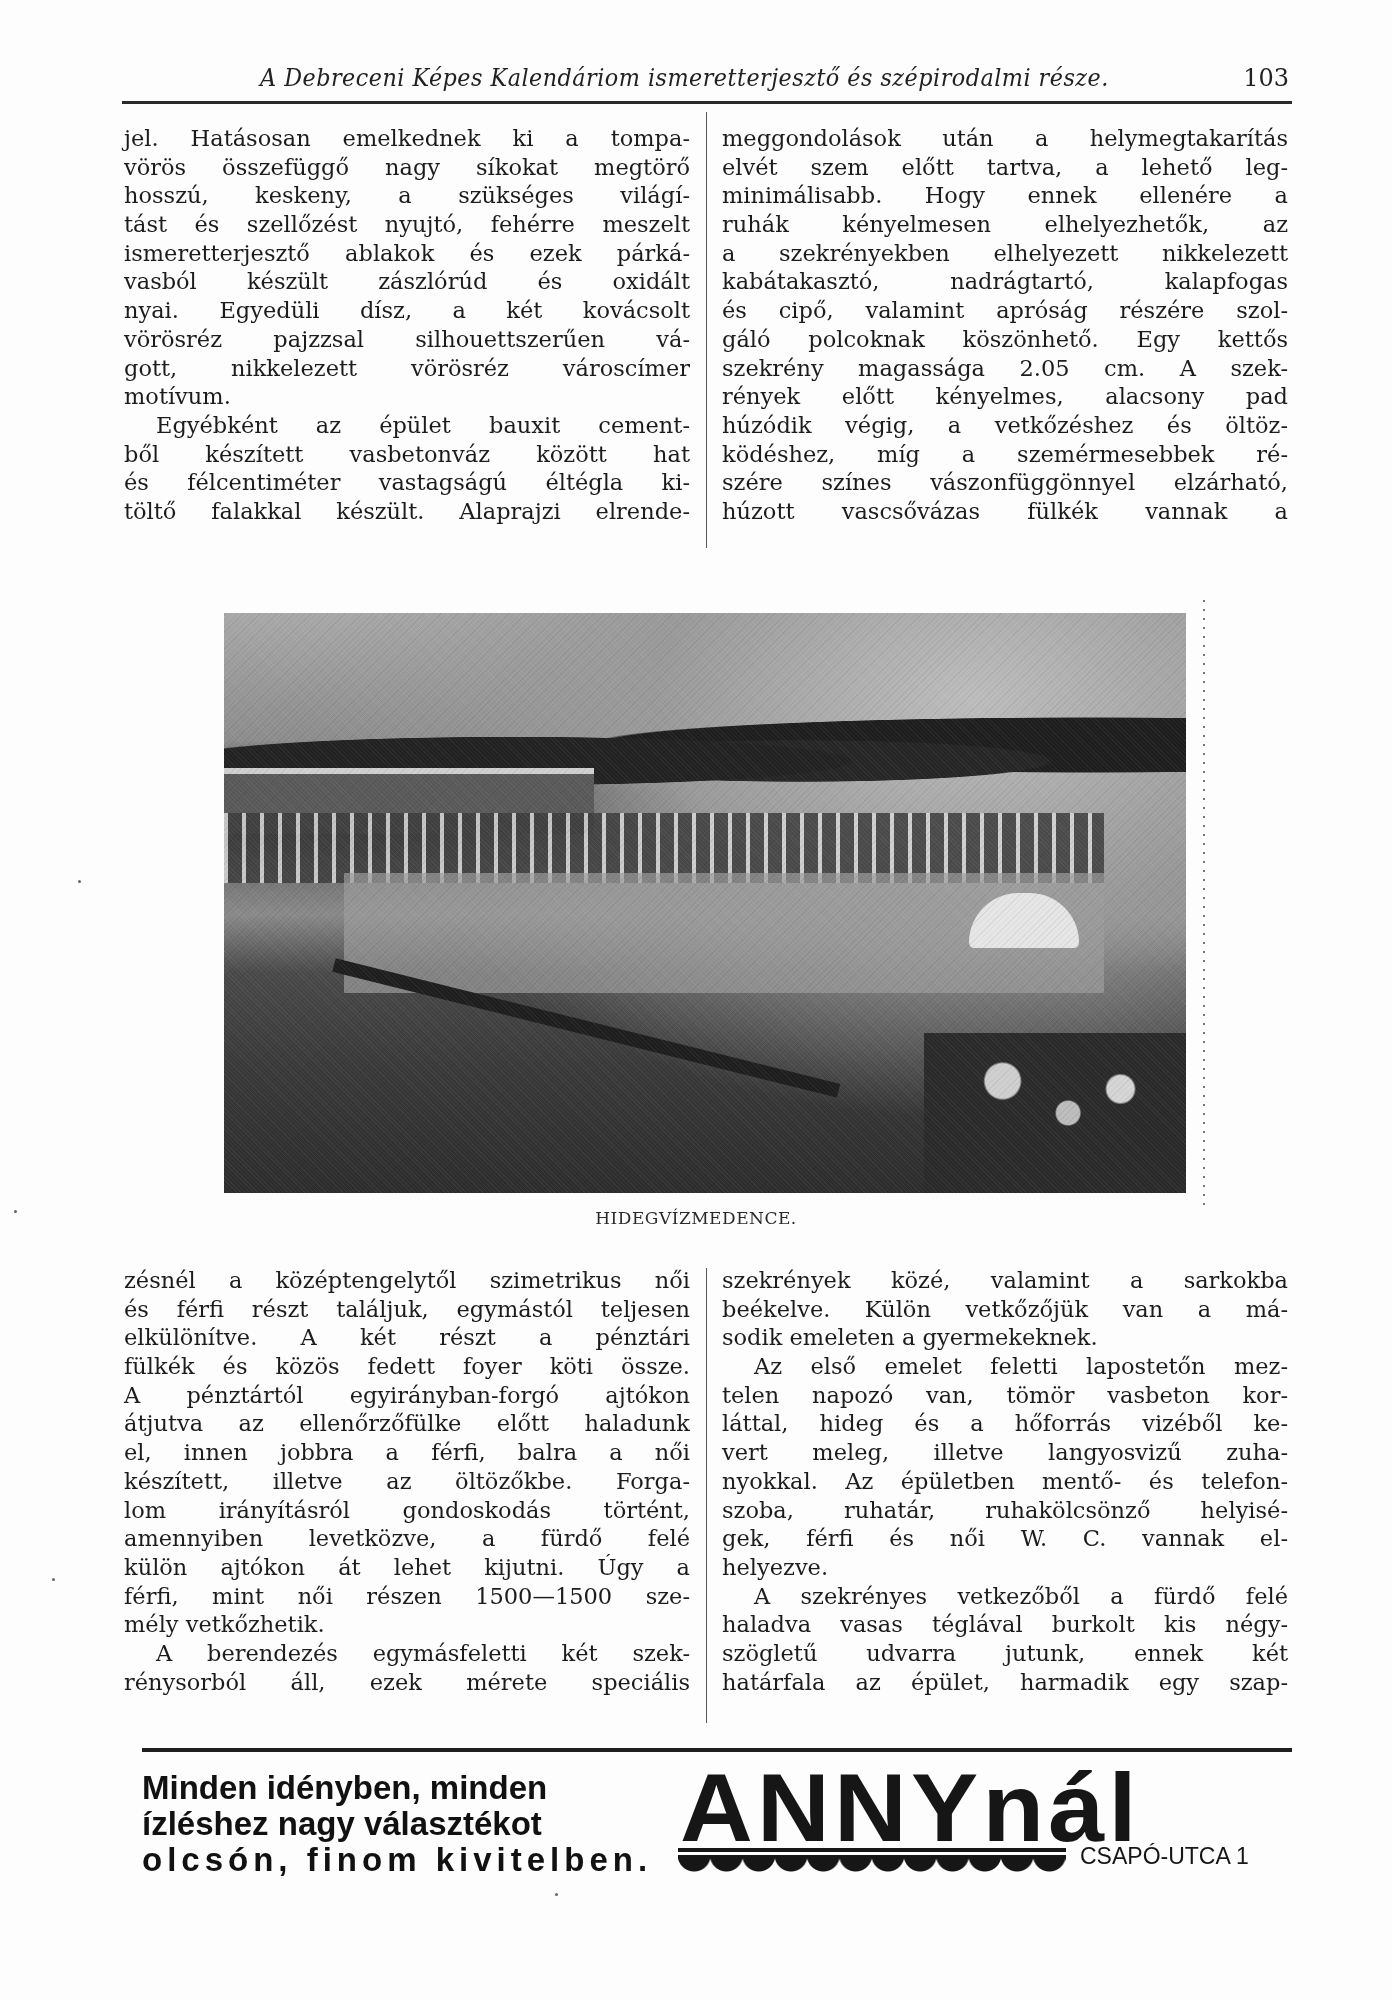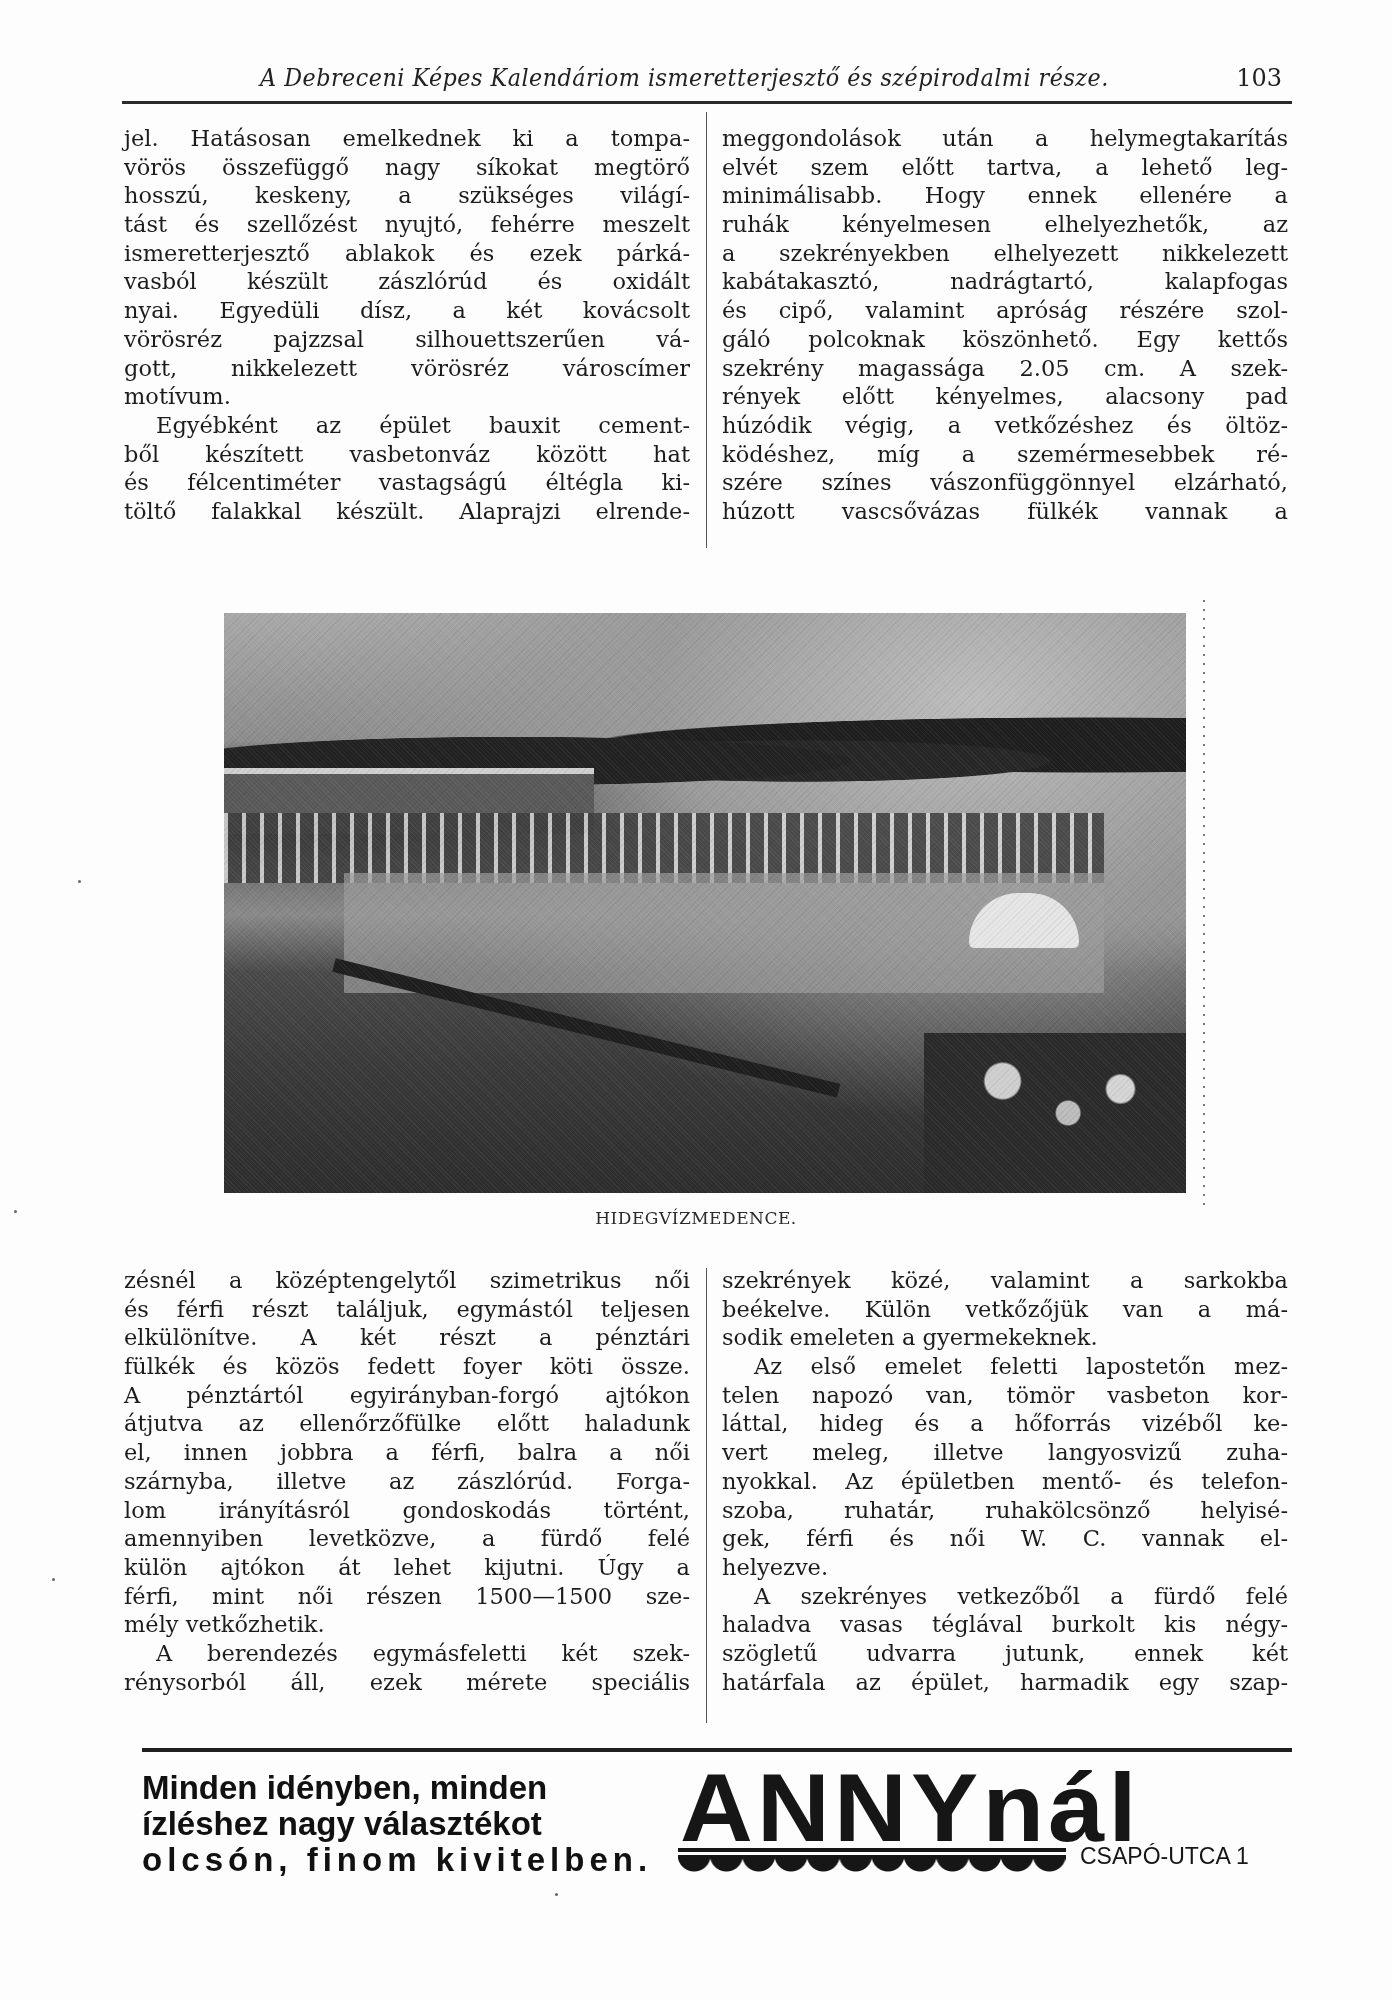--- a/index.html
+++ b/index.html
@@ -1,21 +1,21 @@
 <!DOCTYPE html>
 <html><head>
 <meta charset="utf-8">
 <style>
   html, body { margin:0; padding:0; background:#ffffff; }
   body { width:1392px; height:2000px; position:relative; overflow:hidden; color:#1a1a1a; }
   .page { position:absolute; left:0; top:0; width:1392px; height:2000px; background:#fdfdfd; }
   .running-head { position:absolute; left:125px; top:62px; width:1165px; height:36px;
     font-family:"DejaVu Serif", serif; font-style:italic; font-size:24px; color:#222; }
   .running-head .title { position:absolute; left:135px; top:2px; letter-spacing:0.5px; transform:scaleX(0.93); transform-origin:left; white-space:nowrap; }
-  .running-head .pageno { position:absolute; right:8px; top:2px; font-style:normal; font-family:"DejaVu Serif", serif; font-size:24px; }
+  .running-head .pageno { position:absolute; right:1px; top:2px; font-style:normal; font-family:"DejaVu Serif", serif; font-size:24px; }
   .head-rule { position:absolute; left:122px; top:101px; width:1170px; height:3px; background:#2a2a2a; }
   .col { position:absolute; font-family:"DejaVu Serif", serif; font-size:22.5px; line-height:28.7px; color:#1c1c1c; }
   .col .ln { display:block; white-space:nowrap; text-align:justify; text-align-last:justify; height:28.7px; }
   .col .ln.last { text-align-last:left; }
   .col .ln.indent { padding-left:32px; }
   .col-top-left { left:124px; top:124px; width:566px; }
   .col-top-right { left:722px; top:124px; width:566px; }
   .col-bot-left { left:124px; top:1266px; width:566px; }
   .col-bot-right { left:722px; top:1266px; width:566px; }
   .vrule { position:absolute; width:1px; background:#555; }
@@ -127,21 +127,21 @@
   <div class="caption">HIDEGVÍZMEDENCE.</div>
 
   <div class="col col-bot-left">
     <span class="ln">zésnél a középtengelytől szimetrikus női</span>
     <span class="ln">és férfi részt találjuk, egymástól teljesen</span>
     <span class="ln">elkülönítve. A két részt a pénztári</span>
     <span class="ln">fülkék és közös fedett foyer köti össze.</span>
     <span class="ln">A pénztártól egyirányban-forgó ajtókon</span>
     <span class="ln">átjutva az ellenőrzőfülke előtt haladunk</span>
     <span class="ln">el, innen jobbra a férfi, balra a női</span>
-    <span class="ln">szárnyba, illetve az zászlórúd. Forga-</span>
+    <span class="ln">készített, illetve az öltözőkbe. Forga-</span>
     <span class="ln">lom irányításról gondoskodás történt,</span>
     <span class="ln">amennyiben levetközve, a fürdő felé</span>
     <span class="ln">külön ajtókon át lehet kijutni. Úgy a</span>
     <span class="ln">férfi, mint női részen 1500—1500 sze-</span>
     <span class="ln last">mély vetkőzhetik.</span>
     <span class="ln indent">A berendezés egymásfeletti két szek-</span>
     <span class="ln">rénysorból áll, ezek mérete speciális</span>
   </div>
 
   <div class="vrule bot"></div>

